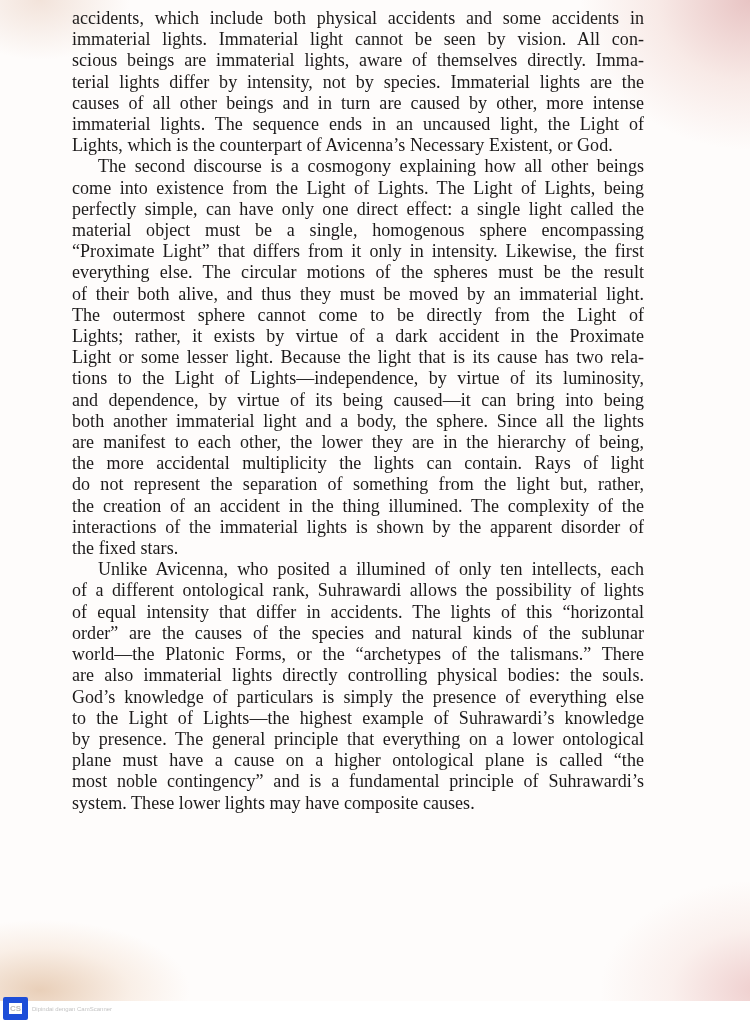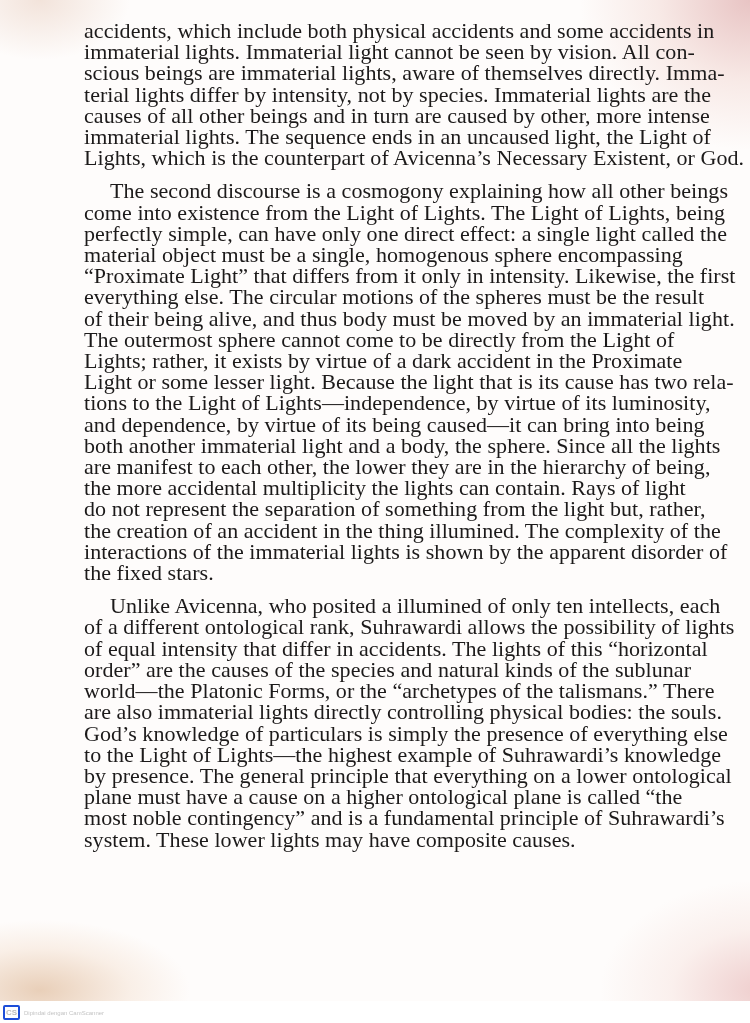--- a/index.html
+++ b/index.html
@@ -31,22 +31,22 @@
       height: 22px;
       background: #ffffff;
     }
     .text-block {
       position: absolute;
       left: 72px;
       top: 8px;
       width: 572px;
     }
     .para {
-      margin: 12px;
-      font-size: 22px;
+      margin: 0;
+      font-size: 18px;
       line-height: 21.2px;
       text-align: justify;
       letter-spacing: 0.05px;
     }
     .line {
       display: block;
       text-align: justify;
       text-align-last: justify;
       white-space: nowrap;
     }
@@ -63,21 +63,21 @@
       display: flex;
       align-items: center;
       gap: 4px;
       color: #c4c4c4;
       font-family: "Liberation Sans", "DejaVu Sans", sans-serif;
       font-size: 6px;
     }
     .cs-logo {
       width: 13px;
       height: 11px;
-      border: 2px solid #1d4ed8;
+      border: 6px solid #1d4ed8;
       border-radius: 2px;
       font-size: 8px;
       font-weight: bold;
       display: flex;
       align-items: center;
       justify-content: center;
       color: #bcbcbc;
       line-height: 1;
     }
   </style>
@@ -97,21 +97,21 @@
       <span class="line">immaterial lights. The sequence ends in an uncaused light, the Light of</span>
       <span class="line last">Lights, which is the counterpart of Avicenna’s Necessary Existent, or God.</span>
     </p>
     <p class="para">
       <span class="line indent">The second discourse is a cosmogony explaining how all other beings</span>
       <span class="line">come into existence from the Light of Lights. The Light of Lights, being</span>
       <span class="line">perfectly simple, can have only one direct effect:  a single light called the</span>
       <span class="line">material object must be a single, homogenous sphere encompassing</span>
       <span class="line">“Proximate Light” that differs from it only in intensity. Likewise, the first</span>
       <span class="line">everything else. The circular motions of the spheres must be the result</span>
-      <span class="line">of their being alive, and thus body must be moved by an immaterial light.</span>
+      <span class="line">of their both alive, and thus they must be moved by an immaterial light.</span>
       <span class="line">The outermost sphere cannot come to be directly from the Light of</span>
       <span class="line">Lights; rather, it exists by virtue of a dark accident in the Proximate</span>
       <span class="line">Light or some lesser light. Because the light that is its cause has two rela-</span>
       <span class="line">tions to the Light of Lights—independence, by virtue of its luminosity,</span>
       <span class="line">and dependence, by virtue of its being caused—it can bring into being</span>
       <span class="line">both another immaterial light and a body, the sphere. Since all the lights</span>
       <span class="line">are manifest to each other, the lower they are in the hierarchy of being,</span>
       <span class="line">the more accidental multiplicity the lights can contain. Rays of light</span>
       <span class="line">do not represent the separation of something from the light but, rather,</span>
       <span class="line">the creation of an accident in the thing illumined. The complexity of the</span>

